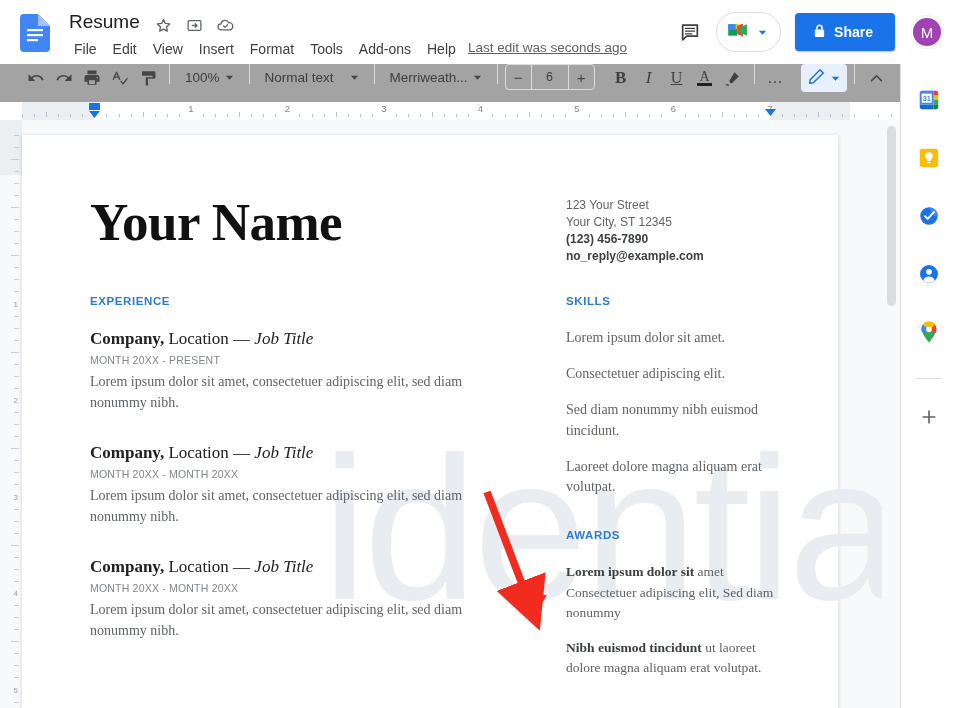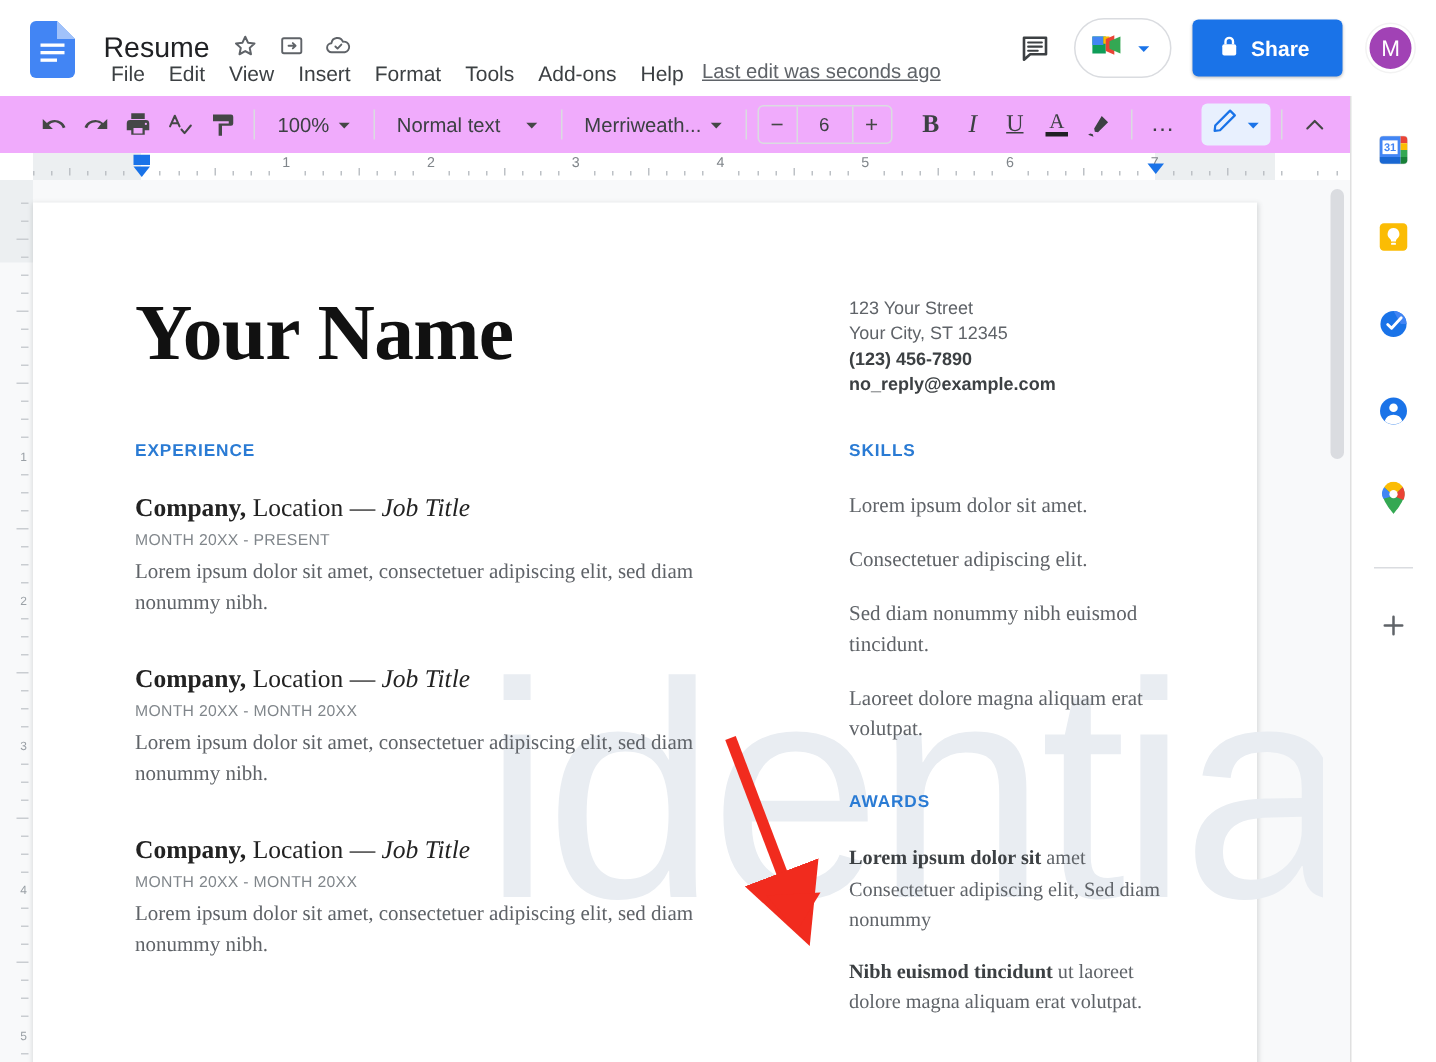--- a/index.html
+++ b/index.html
@@ -12,21 +12,21 @@
     -webkit-font-smoothing: antialiased;
   }
   .app { position: relative; width: 957px; height: 708px; background:#fff; }
 
   
   .topbar { position:absolute; left:0; top:0; width:957px; height:64px; background:#fff; }
   .docs-logo {
     position:absolute; left:20px; top:14px; width:30px; height:38px;
   }
   .docs-logo svg { display:block; }
-  .title-row { position:absolute; left:66px; top:20px; display:flex; align-items:flex-start; gap:11px; }
+  .title-row { position:absolute; left:66px; top:9px; display:flex; align-items:flex-end; gap:11px; }
   .doc-title {
     font-size:19px; color:#202124; font-family:"Liberation Sans", sans-serif;
     letter-spacing:0; line-height:24px; padding:1px 3px; border-radius:2px;
   }
   .title-icon { width:20px; height:20px; display:flex; align-items:center; justify-content:center; color:#5f6368; cursor:pointer; }
   .title-icon svg { display:block; }
 
   .menubar { position:absolute; left:66px; top:38px; display:flex; align-items:center; gap:0px; }
   .menu-item {
     font-size:14px; color:#3c4043; padding:2px 8px; border-radius:4px; cursor:pointer;
@@ -51,21 +51,21 @@
   .avatar {
     width:32px; height:32px; border-radius:50%; background:#a142b5; color:#fff;
     display:flex; align-items:center; justify-content:center; font-size:15px;
     margin-left:16px; margin-right:14px; cursor:pointer;
     border:2px solid #fff; box-shadow:0 0 0 1px rgba(0,0,0,0.05);
   }
 
   
   .toolbar {
     position:absolute; left:0; top:64px; width:900px; height:38px;
-    background:#f0abfc; display:flex; align-items:center; padding-left:22px;
+    background:#a3a3a3; display:flex; align-items:flex-start; padding-left:22px;
   }
   .tb-icon { width:28px; height:28px; display:flex; align-items:center; justify-content:center; border-radius:4px; cursor:pointer; color:#444746; }
   .tb-sep { width:1px; height:20px; background:#dadce0; margin:0 7px; }
   .tb-dd {
     display:flex; align-items:center; height:26px; padding:0 4px 0 8px; border-radius:4px;
     cursor:pointer; font-size:13.5px; color:#3c4043; gap:2px;
   }
   .caret { width:16px; height:16px; display:flex; align-items:center; justify-content:center; color:#444746; }
   .fontsize-group { display:flex; align-items:center; border:1px solid #dadce0; border-radius:4px; height:26px; overflow:hidden; }
   .fs-btn { width:25px; height:24px; display:flex; align-items:center; justify-content:center; font-size:15px; color:#444746; cursor:pointer; }

